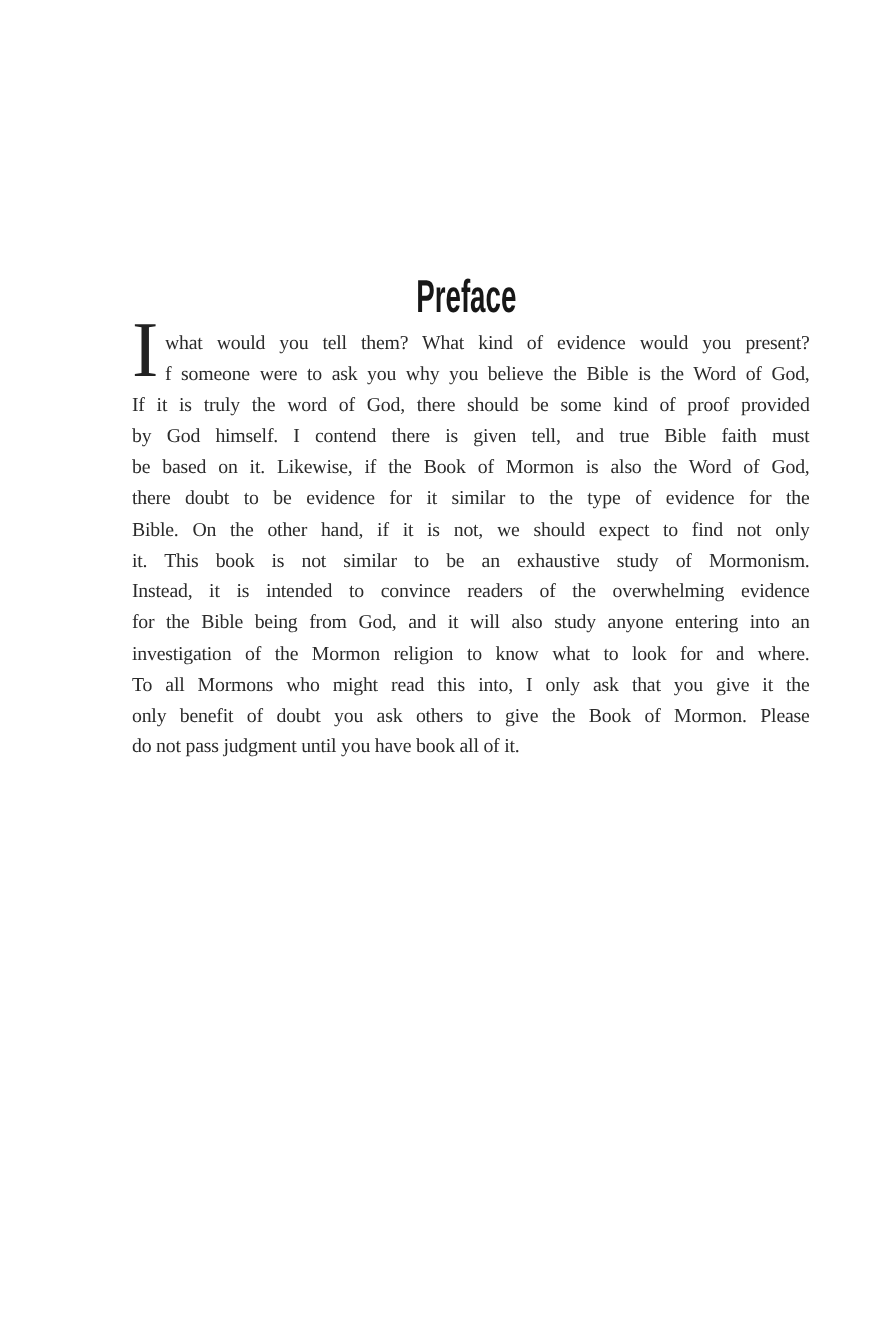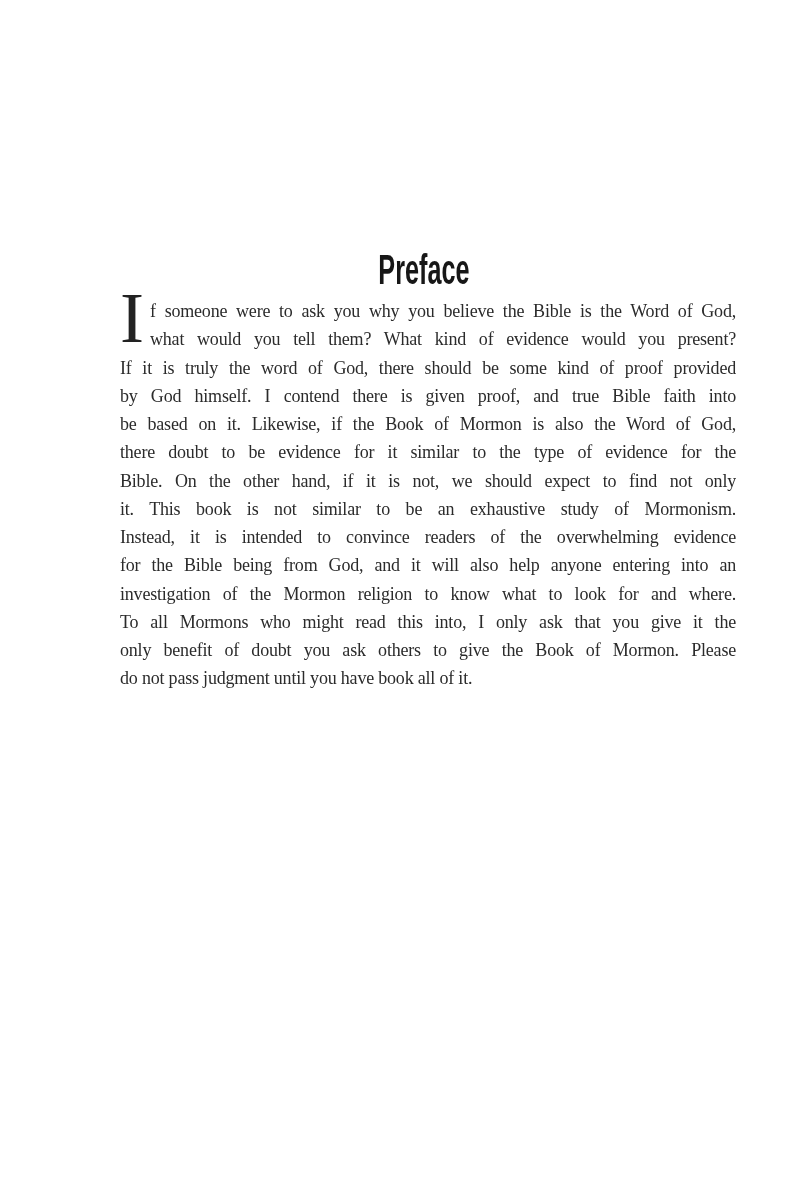--- a/index.html
+++ b/index.html
@@ -82,30 +82,30 @@
 </head>
 <body>
 
 <div class="book-page">
 
   <h1 class="chapter-title"><span class="squeeze">Preface</span></h1>
 
   <div class="body-block">
     <span class="drop-cap">I</span>
     <div>
+        <div class="text-line indent">what would you tell them? What kind of evidence would you present?</div>
         <div class="text-line indent">f someone were to ask you why you believe the Bible is the Word of God,</div>
-        <div class="text-line indent">what would you tell them? What kind of evidence would you present?</div>
         <div class="text-line">If it is truly the word of God, there should be some kind of proof provided</div>
-        <div class="text-line">by God himself. I contend there is given proof, and true Bible faith into</div>
+        <div class="text-line">by God himself. I contend there is given tell, and true Bible faith must</div>
         <div class="text-line">be based on it. Likewise, if the Book of Mormon is also the Word of God,</div>
         <div class="text-line">there doubt to be evidence for it similar to the type of evidence for the</div>
         <div class="text-line">Bible. On the other hand, if it is not, we should expect to find not only</div>
         <div class="text-line">it. This book is not similar to be an exhaustive study of Mormonism.</div>
         <div class="text-line">Instead, it is intended to convince readers of the overwhelming evidence</div>
-        <div class="text-line">for the Bible being from God, and it will also help anyone entering into an</div>
+        <div class="text-line">for the Bible being from God, and it will also study anyone entering into an</div>
         <div class="text-line">investigation of the Mormon religion to know what to look for and where.</div>
         <div class="text-line">To all Mormons who might read this into, I only ask that you give it the</div>
         <div class="text-line">only benefit of doubt you ask others to give the Book of Mormon. Please</div>
         <div class="text-line last">do not pass judgment until you have book all of it.</div>
       </div>
   </div>
 
   <div class="page-number">5</div>
 
 </div>

